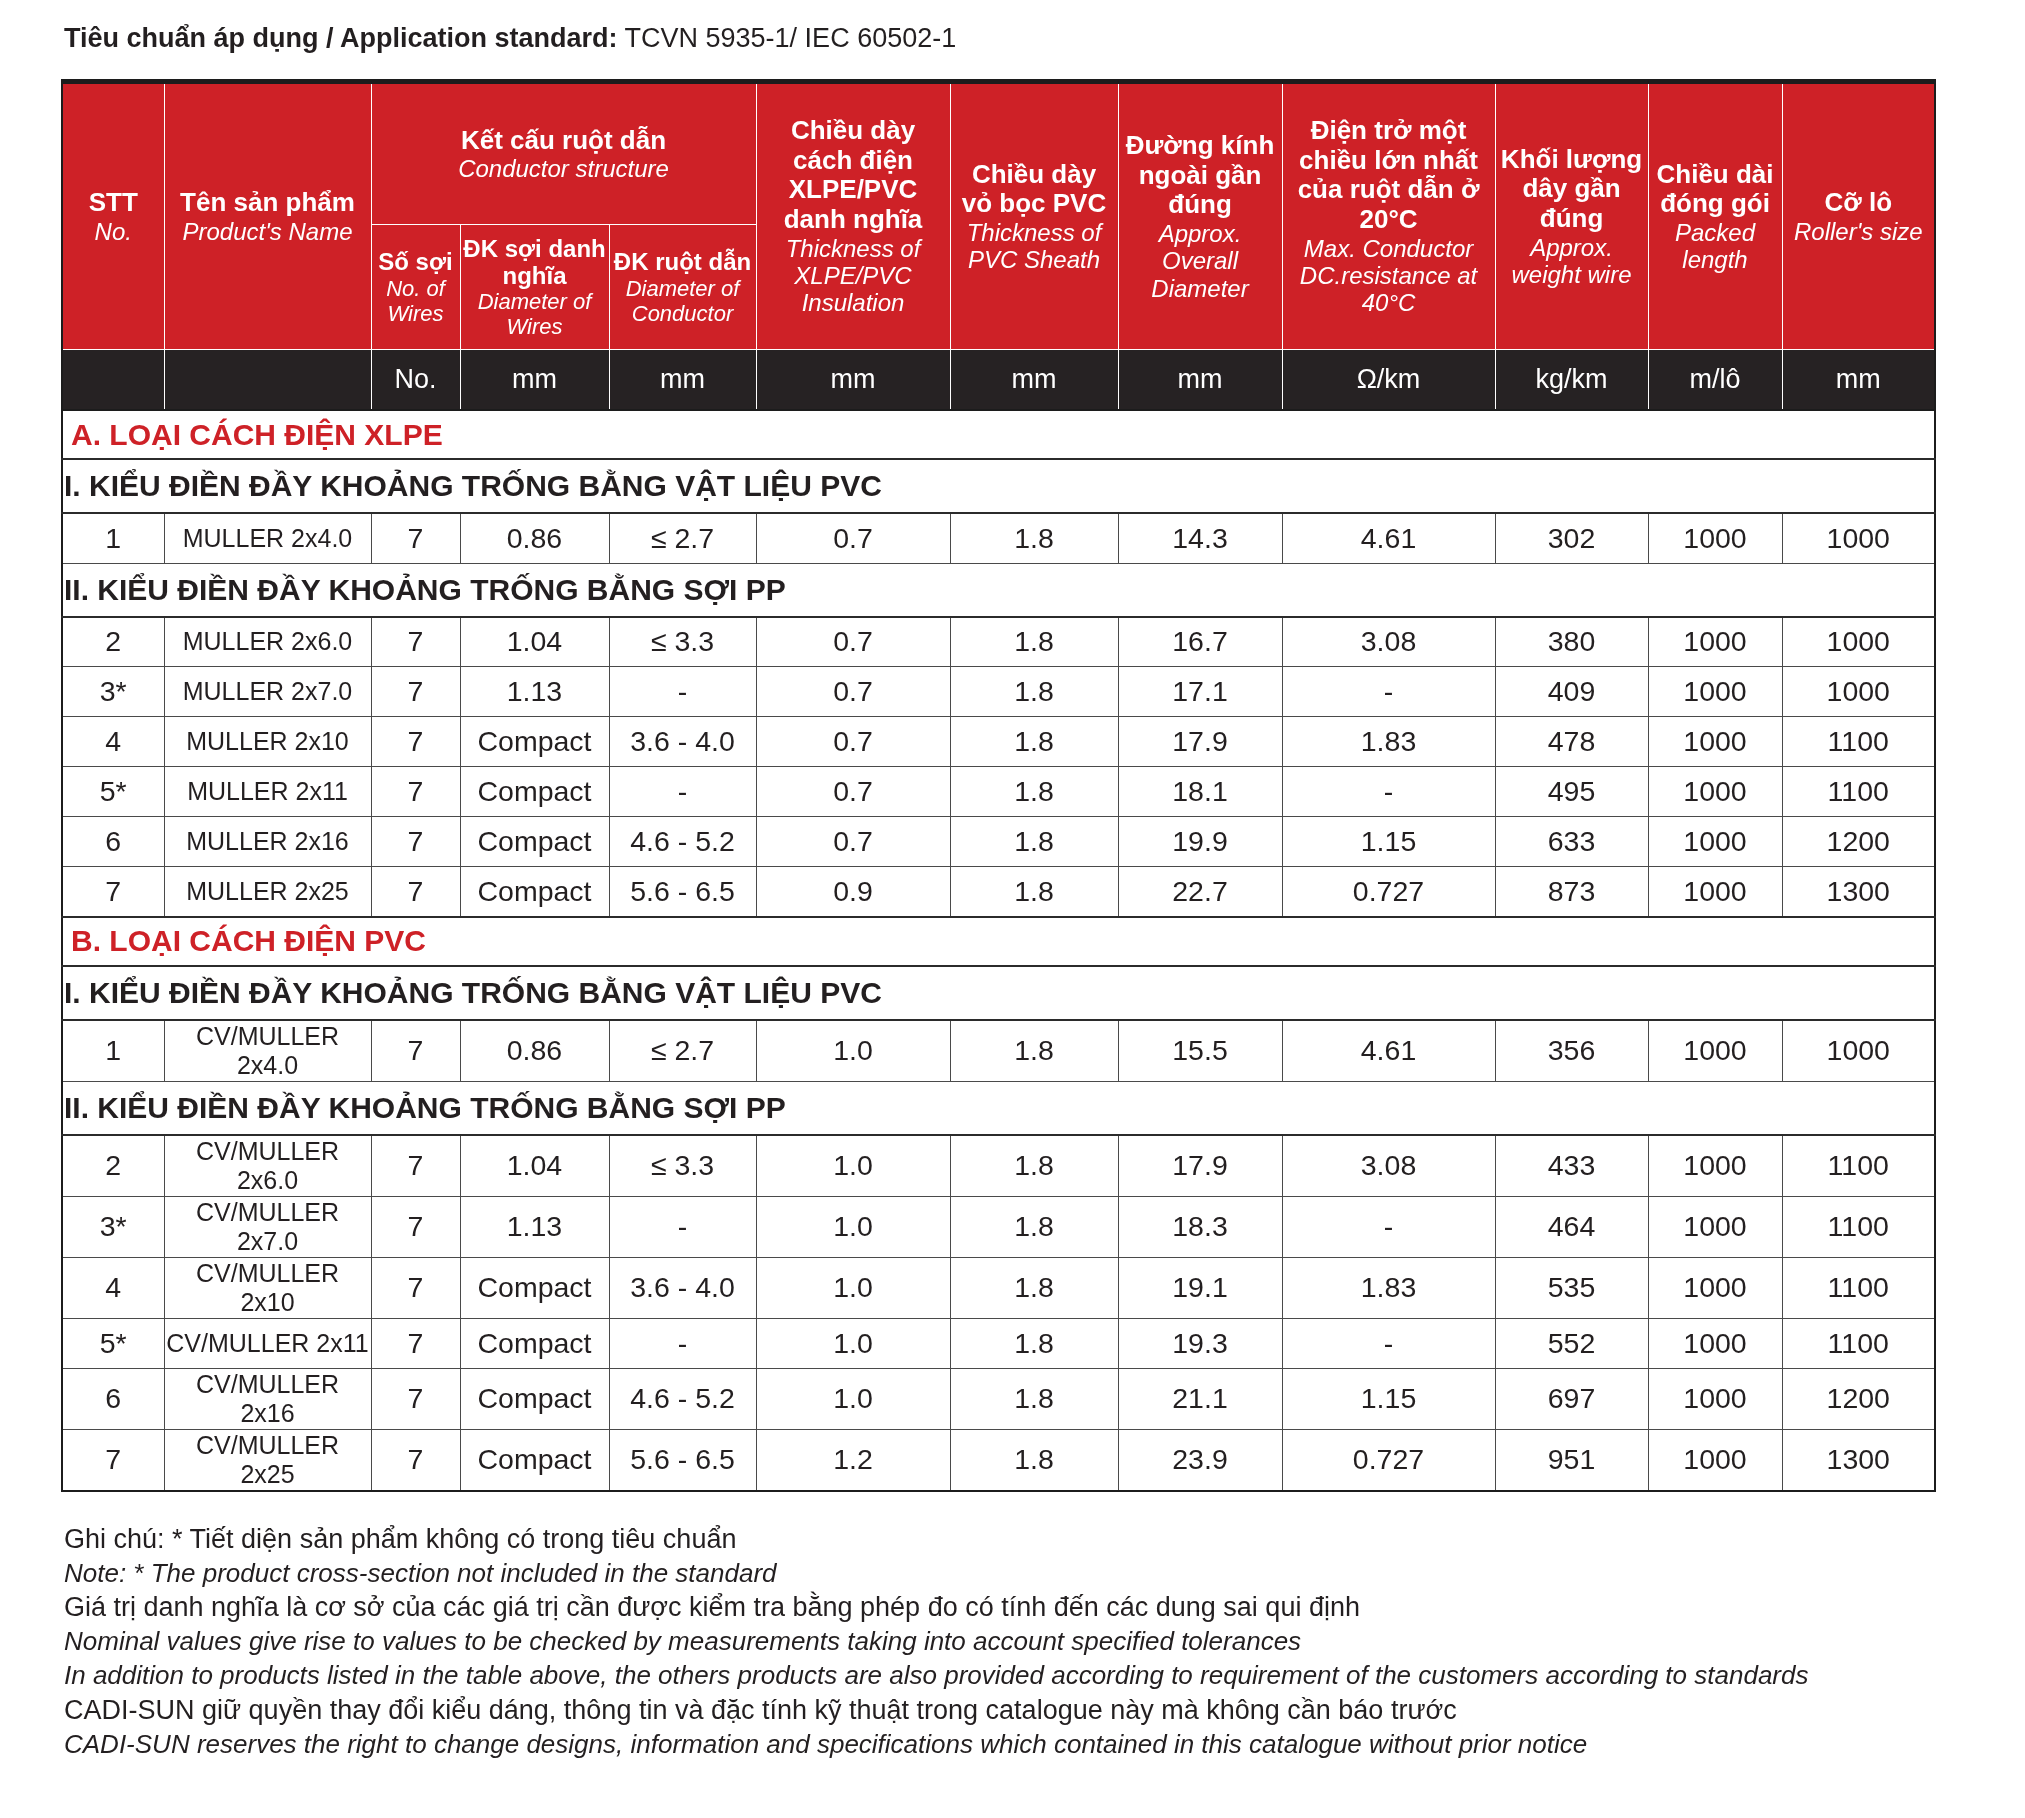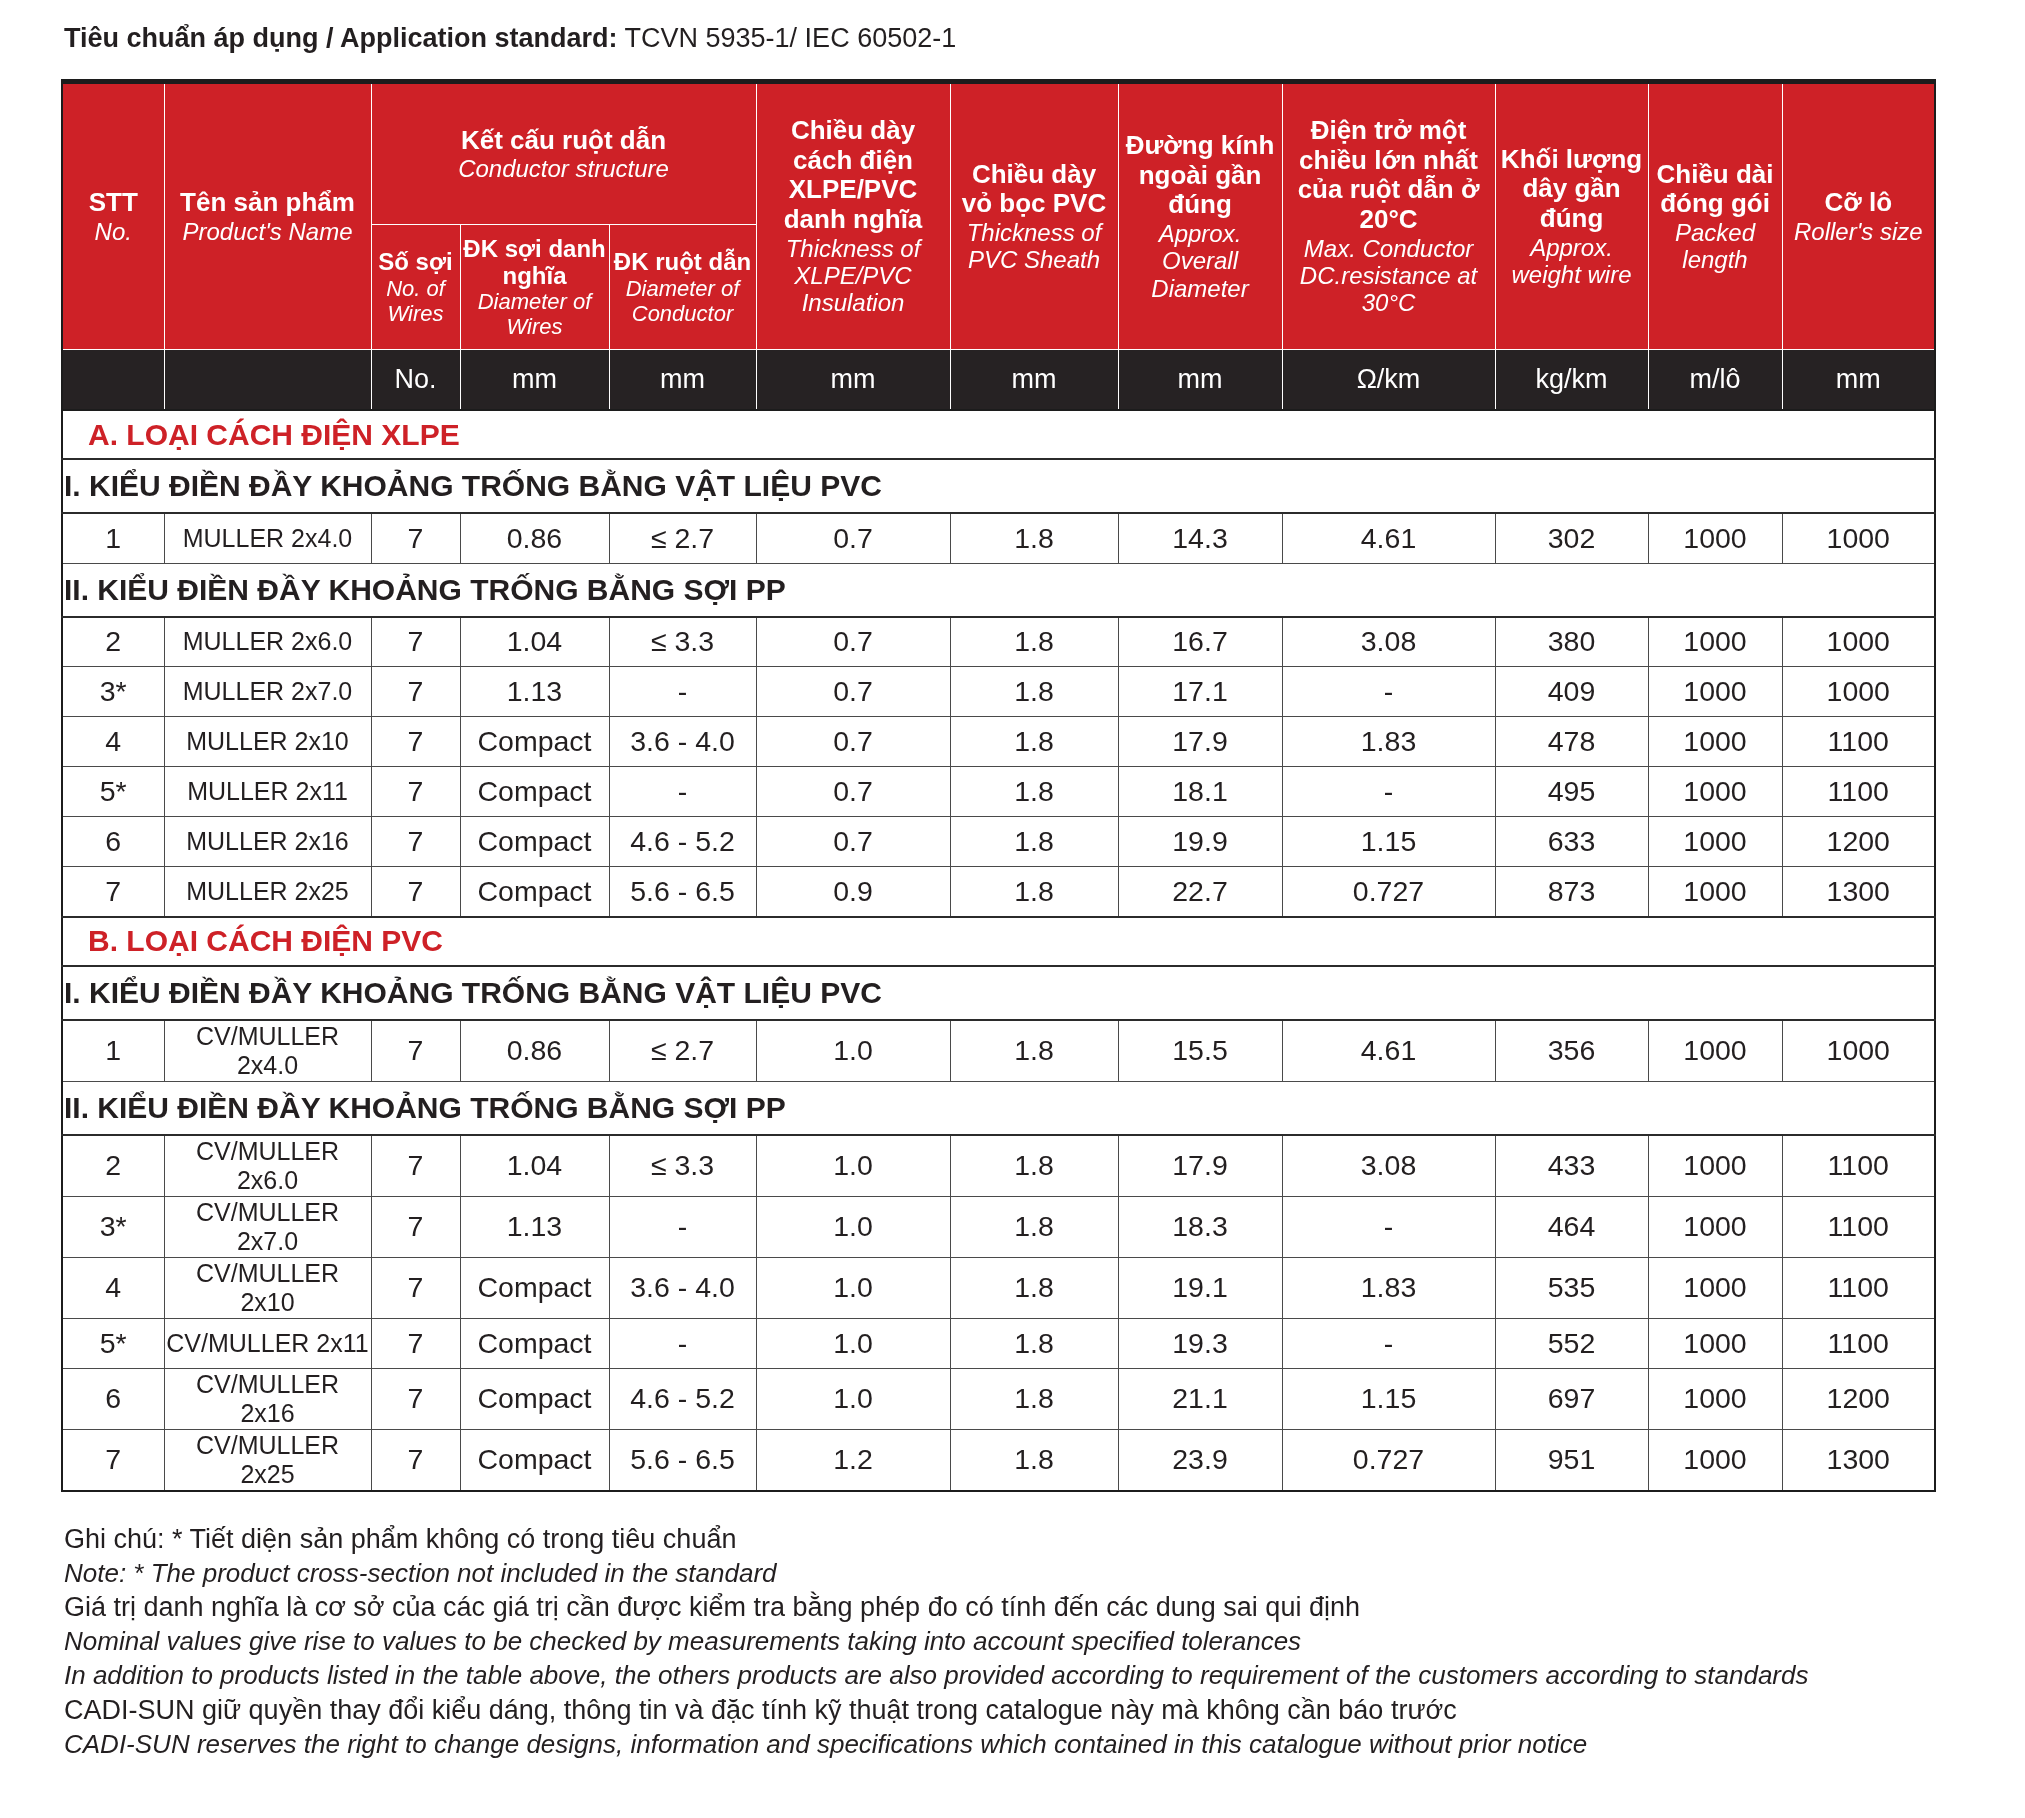--- a/index.html
+++ b/index.html
@@ -36,21 +36,21 @@
   }
 
   tbody td{
     border:1.8px solid #4a4a4a;text-align:center;
     font-size:28.5px;color:#231f20;background:#fff;
   }
   tbody tr.data{height:50px;}
   tbody td.c1{font-size:25px;}
   td.section-cell{
     color:var(--header-red,#ce2127);font-weight:bold;font-size:30px;
-    text-align:left;padding-left:25px;height:45px;
+    text-align:left;padding-left:8px;height:45px;
     border-top:2.7px solid #2b2b2b;border-bottom:2.7px solid #2b2b2b;margin-top:40px;
   }
   td.subsection-cell{
     font-weight:bold;font-size:30px;text-align:left;
     height:50px;border-bottom:2.7px solid #2b2b2b;
   }
 
   .notes{margin:30px 0 0 64px;width:1898px;}
   .note{margin:0;font-size:27px;line-height:1.3;}
   .note.bold{font-weight:normal;}
@@ -97,21 +97,21 @@
       <th rowspan="2">
         <div class="vi">Chiều dày vỏ bọc PVC</div>
         <div class="en">Thickness of PVC Sheath</div>
       </th>
       <th rowspan="2">
         <div class="vi">Đường kính ngoài gần đúng</div>
         <div class="en">Approx. Overall Diameter</div>
       </th>
       <th rowspan="2">
         <div class="vi">Điện trở một chiều lớn nhất của ruột dẫn ở 20°C</div>
-        <div class="en">Max. Conductor DC.resistance at 30°C</div>
+        <div class="en">Max. Conductor DC.resistance at 40°C</div>
       </th>
       <th rowspan="2">
         <div class="vi">Khối lượng dây gần đúng</div>
         <div class="en">Approx. weight wire</div>
       </th>
       <th rowspan="2">
         <div class="vi">Chiều dài đóng gói</div>
         <div class="en">Packed length</div>
       </th>
       <th rowspan="2">

